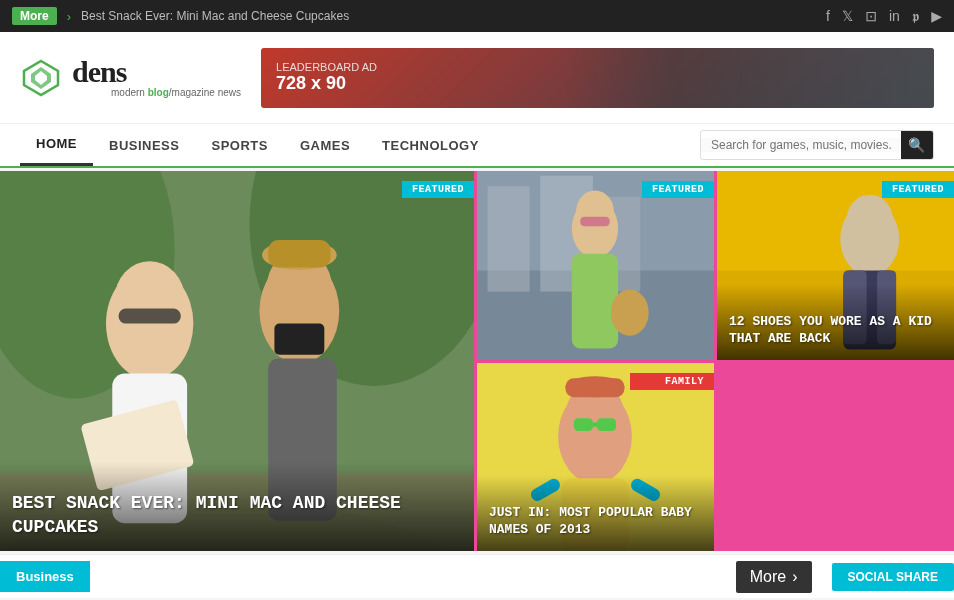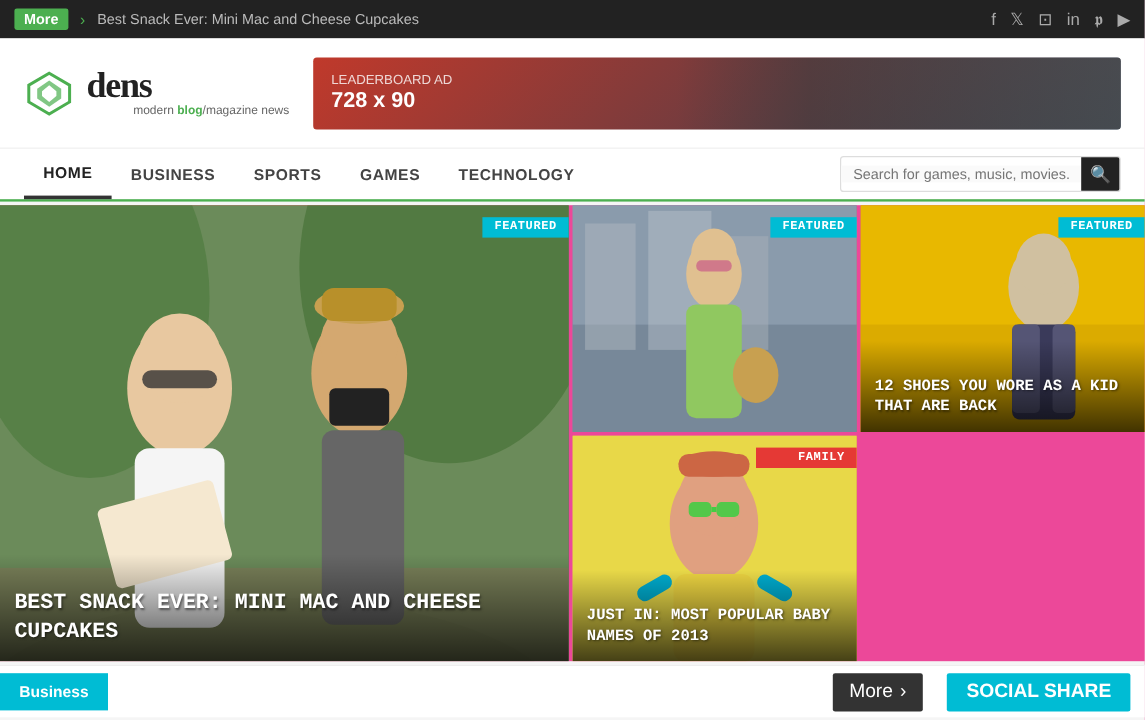--- a/index.html
+++ b/index.html
@@ -285,26 +285,26 @@
       cursor: pointer;
       display: flex;
       align-items: center;
       gap: 6px;
       margin-left: 44px;
     }
     .more-btn span { font-size: 16px; }
     .social-share-btn {
       background: #00bcd4;
       color: #fff;
-      font-size: 16px;
+      font-size: 12px;
       font-weight: bold;
       padding: 7px 16px;
       border-radius: 2px;
       cursor: pointer;
-      margin-right: 12px;
+      margin-right: 0;
       text-transform: uppercase;
     }
 
     .content-wrapper {
       background: #fff;
     }
 
     
     .logo-svg { width: 42px; height: 42px; }
   </style>

